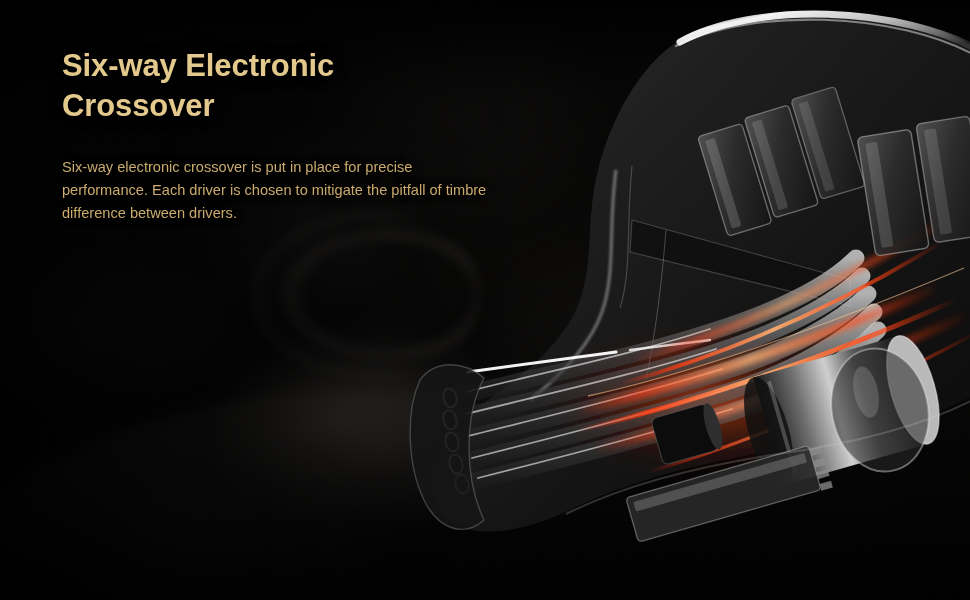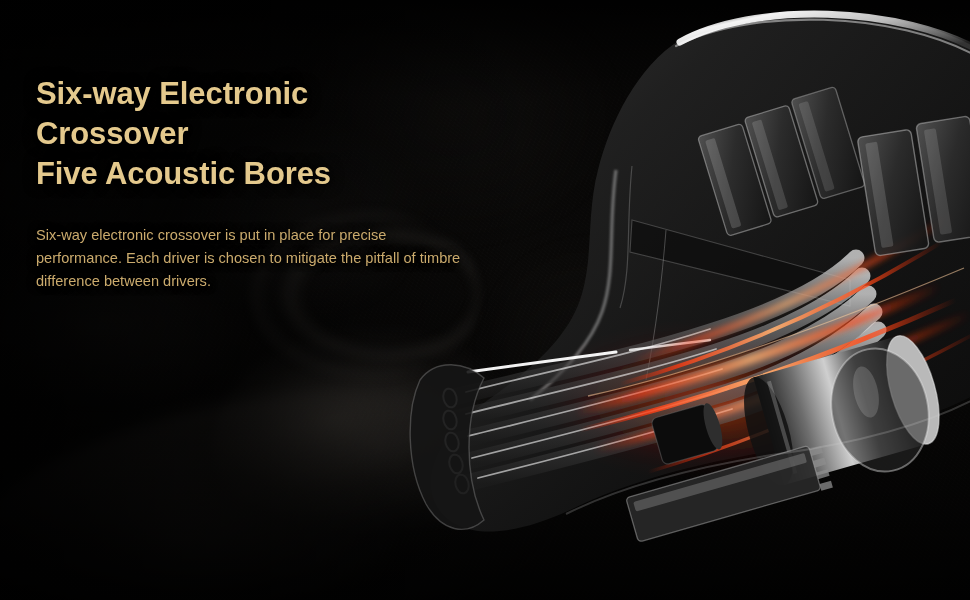--- a/index.html
+++ b/index.html
@@ -97,23 +97,22 @@
     position: absolute;
     left: 380px; top: -20px;
     width: 620px; height: 640px;
     pointer-events: none;
   }
   .product svg { display: block; width: 100%; height: 100%; }
 
   
   .copy {
     position: absolute;
-    left: 36px; top: 46px;
+    left: 62px; top: 46px;
     width: 430px;
-    margin-top: 28px;
   }
   .headline {
     margin: 0;
     font-size: 31px;
     line-height: 40px;
     font-weight: bold;
     letter-spacing: -0.1px;
     color: #e4c98d;
     text-shadow: 0 1px 4px rgba(0,0,0,.9), 0 0 14px rgba(0,0,0,.7);
   }
@@ -310,20 +309,19 @@
         <ellipse cx="334" cy="454" rx="7" ry="24" fill="#2e2e2e"></ellipse>
       </g>
 
       <path d="M 620 404 C 560 444, 468 464, 398 474 C 326 485, 246 504, 186 534" fill="none" stroke="#d2d2d2" stroke-opacity=".22" stroke-width="2"></path>
     </svg>
   </div>
 
   <div class="copy">
     <h1 class="headline">
       <span>Six-way Electronic Crossover</span>
-      <span class="l2">Five Acoustic Bores</span>
     </h1>
     <div class="body-copy">
       <p class="para">Six-way electronic crossover is put in place for precise performance. Each driver is chosen to mitigate the pitfall of timbre difference between drivers.</p>
     </div>
   </div>
 
 </div>
 
 </body></html>

